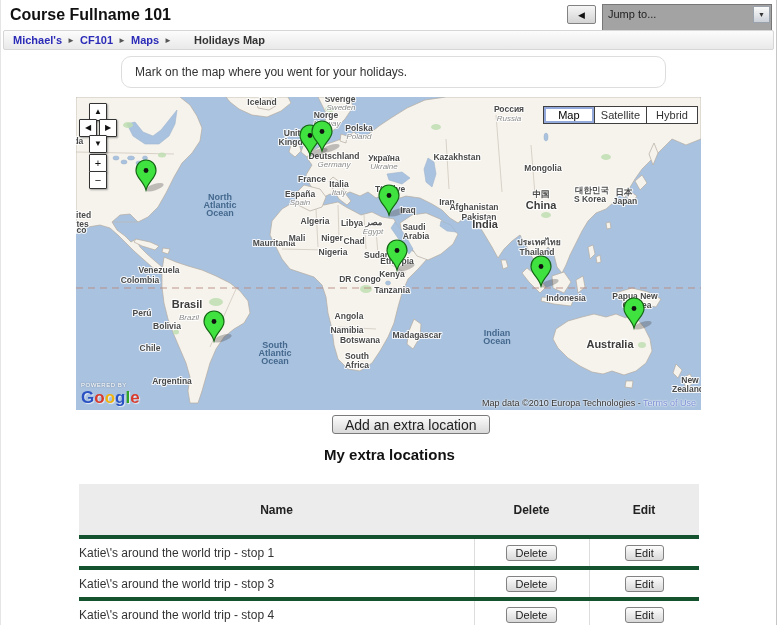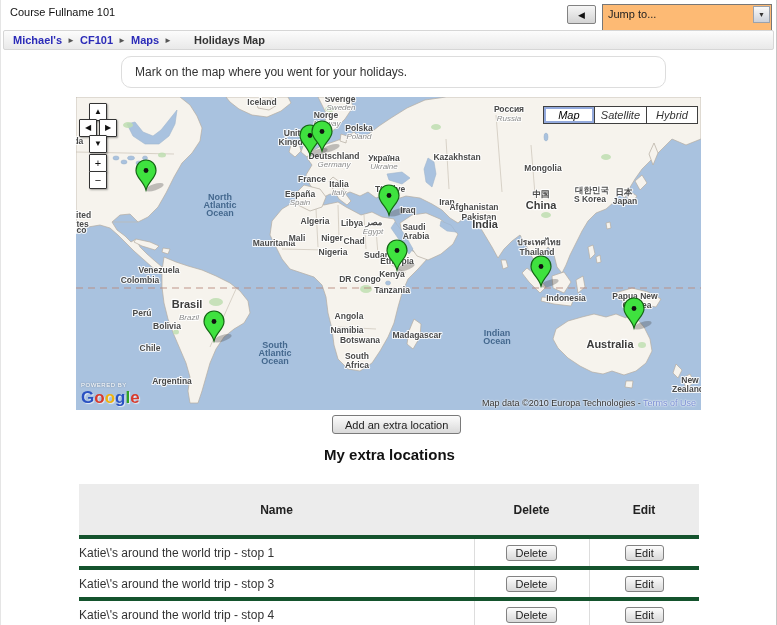--- a/index.html
+++ b/index.html
@@ -1,22 +1,22 @@
 <!DOCTYPE html>
 <html><head>
 <meta charset="utf-8">
 <style>
   html,body{margin:0;padding:0;background:#fff;}
   body{width:777px;height:625px;font-family:"Liberation Sans",sans-serif;position:relative;overflow:hidden;}
   .page{position:absolute;left:0;top:0;width:777px;height:625px;border-right:1px solid #c6c6c6;border-left:1px solid #e5e5e5;box-sizing:border-box;background:#fff;}
 
   
-  .title{position:absolute;left:9px;top:6px;font-size:11px;font-weight:normal;color:#111;}
+  .title{position:absolute;left:9px;top:6px;font-size:16px;font-weight:bold;color:#111;}
   .backbtn{position:absolute;left:566px;top:5px;width:29px;height:19px;background:linear-gradient(#f6f6f6,#d3d3d3);border:1px solid #828282;border-radius:2px;font-size:9px;color:#111;text-align:center;line-height:17px;box-sizing:border-box;cursor:pointer;}
-  .jumpto{position:absolute;left:601px;top:4px;width:170px;height:28px;border:1px solid #777;background:#fdba74;font-size:11px;line-height:19px;padding-left:5px;color:#222;box-sizing:border-box;cursor:pointer;}
+  .jumpto{position:absolute;left:601px;top:4px;width:170px;height:28px;border:1px solid #777;background:#a3a3a3;font-size:11px;line-height:19px;padding-left:5px;color:#222;box-sizing:border-box;cursor:pointer;}
   .jumpto .arrow{position:absolute;right:1px;top:1px;width:17px;height:17px;background:linear-gradient(#fafafa,#ccd1d9);border:1px solid #9aa2ad;text-align:center;font-size:7px;line-height:16px;color:#333;box-sizing:border-box;}
 
   
   .crumbbar{position:absolute;left:2px;right:2px;top:30px;height:20px;background:linear-gradient(#fcfcfc,#e9e9e9);border:1px solid #d6d6d6;border-radius:2px;font-size:11px;font-weight:bold;line-height:18px;padding-left:9px;box-sizing:border-box;white-space:nowrap;}
   .crumb-link{color:#2b2bb8;text-decoration:none;cursor:pointer;}
   .crumb-current{color:#333;margin-left:17px;}
   .sep{color:#555;font-size:8px;margin:0 5px;vertical-align:1px;}
 
   
   .instruction{position:absolute;left:120px;top:56px;width:545px;height:32px;border:1px solid #ddd;border-radius:10px;box-sizing:border-box;font-size:12px;color:#333;line-height:30px;padding-left:13px;background:#fff;}
@@ -24,31 +24,31 @@
   
   .map{position:absolute;left:75px;top:97px;width:625px;height:313px;overflow:hidden;background:#a9c2df;cursor:grab;}
   .map svg{display:block;}
   .ml-c{font:bold 8.5px "Liberation Sans",sans-serif;fill:#4a4a4a;text-anchor:middle;paint-order:stroke;stroke:rgba(255,255,255,.85);stroke-width:2.2px;stroke-linejoin:round;pointer-events:none;}
   .ml-b{font:bold 11px "Liberation Sans",sans-serif;fill:#3c3c3c;text-anchor:middle;paint-order:stroke;stroke:rgba(255,255,255,.85);stroke-width:2.4px;stroke-linejoin:round;pointer-events:none;}
   .ml-s{font:italic 8px "Liberation Sans",sans-serif;fill:#8b8b8b;text-anchor:middle;paint-order:stroke;stroke:rgba(255,255,255,.8);stroke-width:2px;stroke-linejoin:round;pointer-events:none;}
   .ml-o{font:bold 9px "Liberation Sans",sans-serif;fill:#44688e;text-anchor:middle;paint-order:stroke;stroke:rgba(169,194,223,.9);stroke-width:2px;stroke-linejoin:round;pointer-events:none;}
 
   .panbtn{position:absolute;width:18px;height:18px;background:#fff;border:1px solid #333;border-radius:1px;box-sizing:border-box;font-size:8px;line-height:16px;text-align:center;color:#111;padding:0;cursor:pointer;box-shadow:1px 1px 2px rgba(0,0,0,.35);}
   .maptypes{position:absolute;right:3px;top:8px;white-space:nowrap;}
-  .mapbtn{display:inline-block;min-width:52px;padding:1px 6px;margin-left:-1px;background:#fff;border:1px solid #3f3f3f;font-size:11px;color:#333;text-align:center;line-height:14px;cursor:pointer;box-sizing:border-box;font-style:italic;}
+  .mapbtn{display:inline-block;min-width:52px;padding:1px 6px;margin-left:-1px;background:#fff;border:1px solid #3f3f3f;font-size:11px;color:#333;text-align:center;line-height:14px;cursor:pointer;box-sizing:border-box;}
   .mapbtn.sel{box-shadow:inset 0 0 0 2px #93a9dc;color:#000;}
 
   .glogo{position:absolute;left:5px;bottom:4px;line-height:1;}
   .poweredby{font-size:6px;letter-spacing:.5px;color:#fff;text-shadow:0 0 2px rgba(0,0,0,.4);margin-bottom:1px;}
   .gword{font-family:Liberation Sans, sans-serif;font-weight:bold;font-size:17px;text-shadow:1px 1px 1px rgba(255,255,255,.7);}
   .attrib{position:absolute;right:5px;bottom:2px;font-size:9px;color:#333;text-shadow:0 0 2px #fff,0 0 2px #fff;}
   .attrib a{color:#7b8fd4;text-decoration:none;cursor:pointer;}
 
   
-  .addbtn{position:absolute;left:331px;top:415px;height:19px;padding:0 12px;background:linear-gradient(#fcfcfc,#d9d9d9);border:1px solid #7a7a7a;border-radius:3px;font-size:11px;color:#222;cursor:pointer;font-family:"Liberation Sans",sans-serif;}
+  .addbtn{position:absolute;left:331px;top:415px;height:19px;padding:0 12px;background:linear-gradient(#fcfcfc,#d9d9d9);border:1px solid #7a7a7a;border-radius:3px;font-size:14px;color:#222;cursor:pointer;font-family:"Liberation Sans",sans-serif;}
   .sectionhead{position:absolute;left:0;top:446px;width:777px;text-align:center;font-size:15px;font-weight:bold;color:#111;}
 
   table.loc{position:absolute;left:78px;top:484px;width:620px;border-collapse:collapse;table-layout:fixed;font-size:12px;color:#333;}
   table.loc th{background:#ececec;font-weight:bold;font-size:12px;color:#222;height:21px;padding:15px;border-bottom:1px solid #d6d6d6;}
   table.loc td{height:27px;border-top:4px solid #14532d;padding:0;}
   table.loc tr:last-child td{border-bottom:1px solid #ddd;}
   td.namecell{padding-left:8px;text-align:left;}
   td.btncell{border-left:1px solid #ddd;text-align:center;}
   .btn{display:inline-block;padding:1px 9px;background:linear-gradient(#fdfdfd,#d8d8d8);border:1px solid #828282;border-radius:3px;font-size:11px;color:#222;cursor:pointer;font-family:"Liberation Sans",sans-serif;}
 </style>

